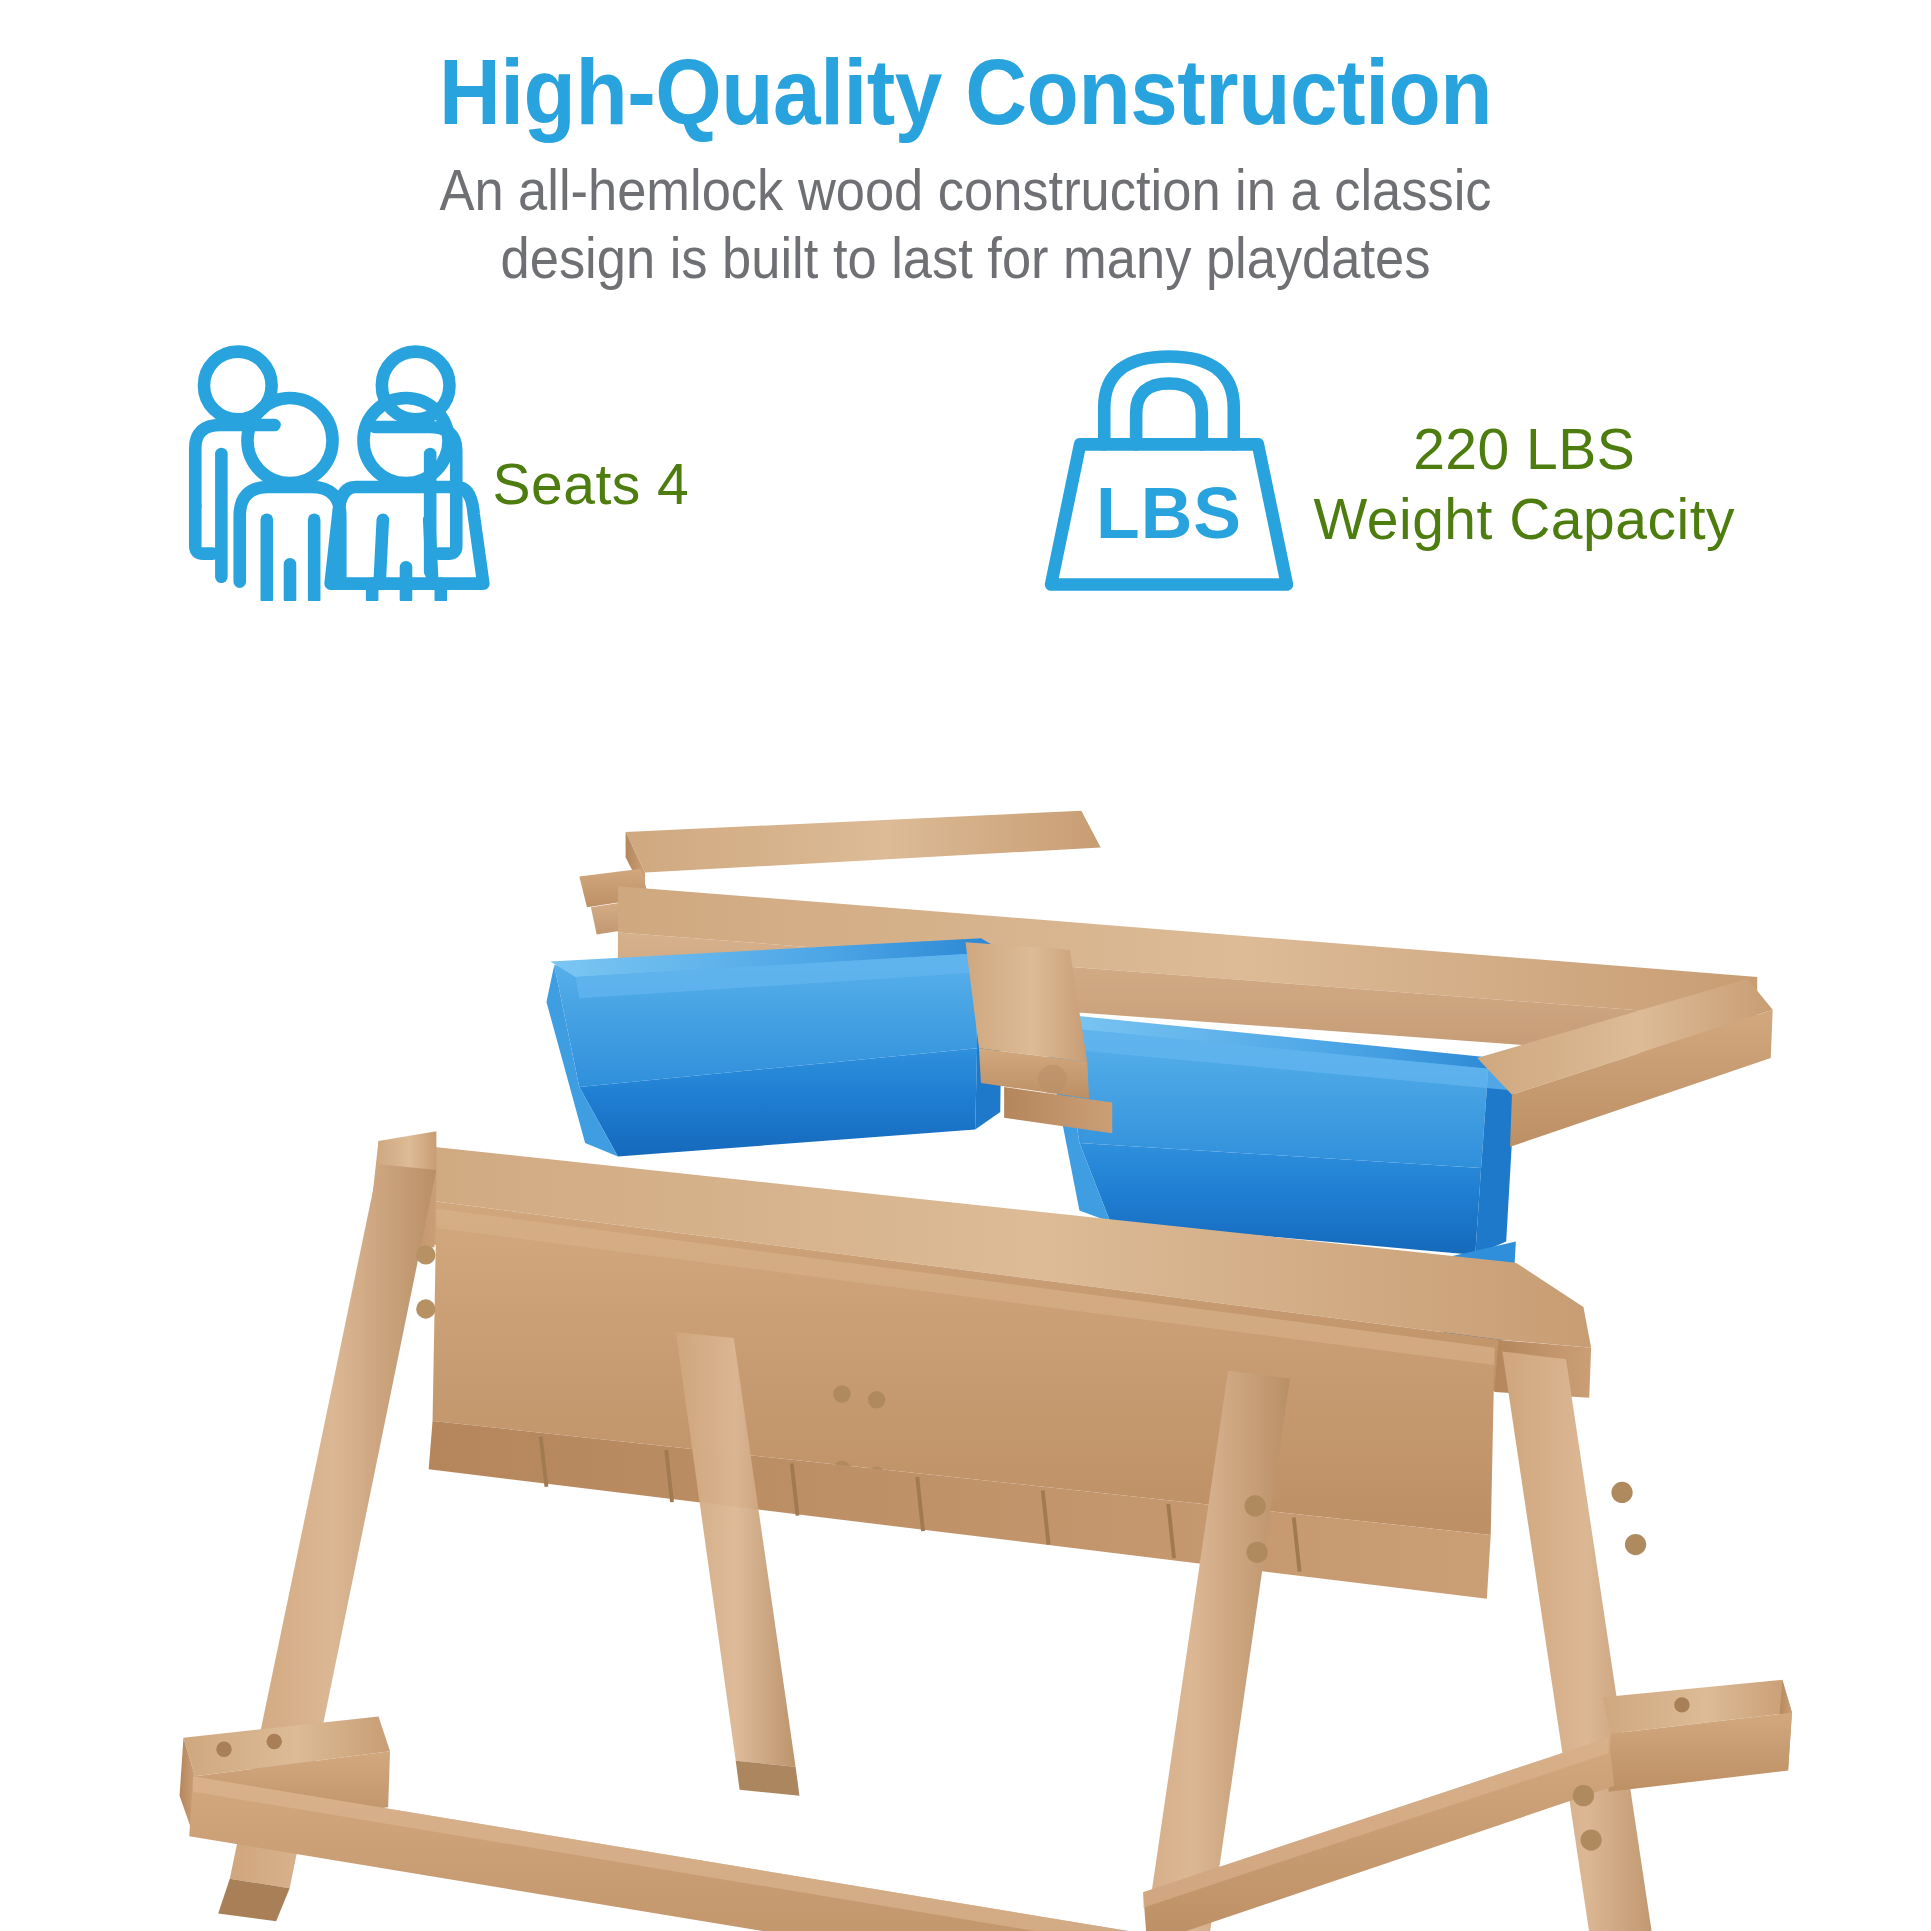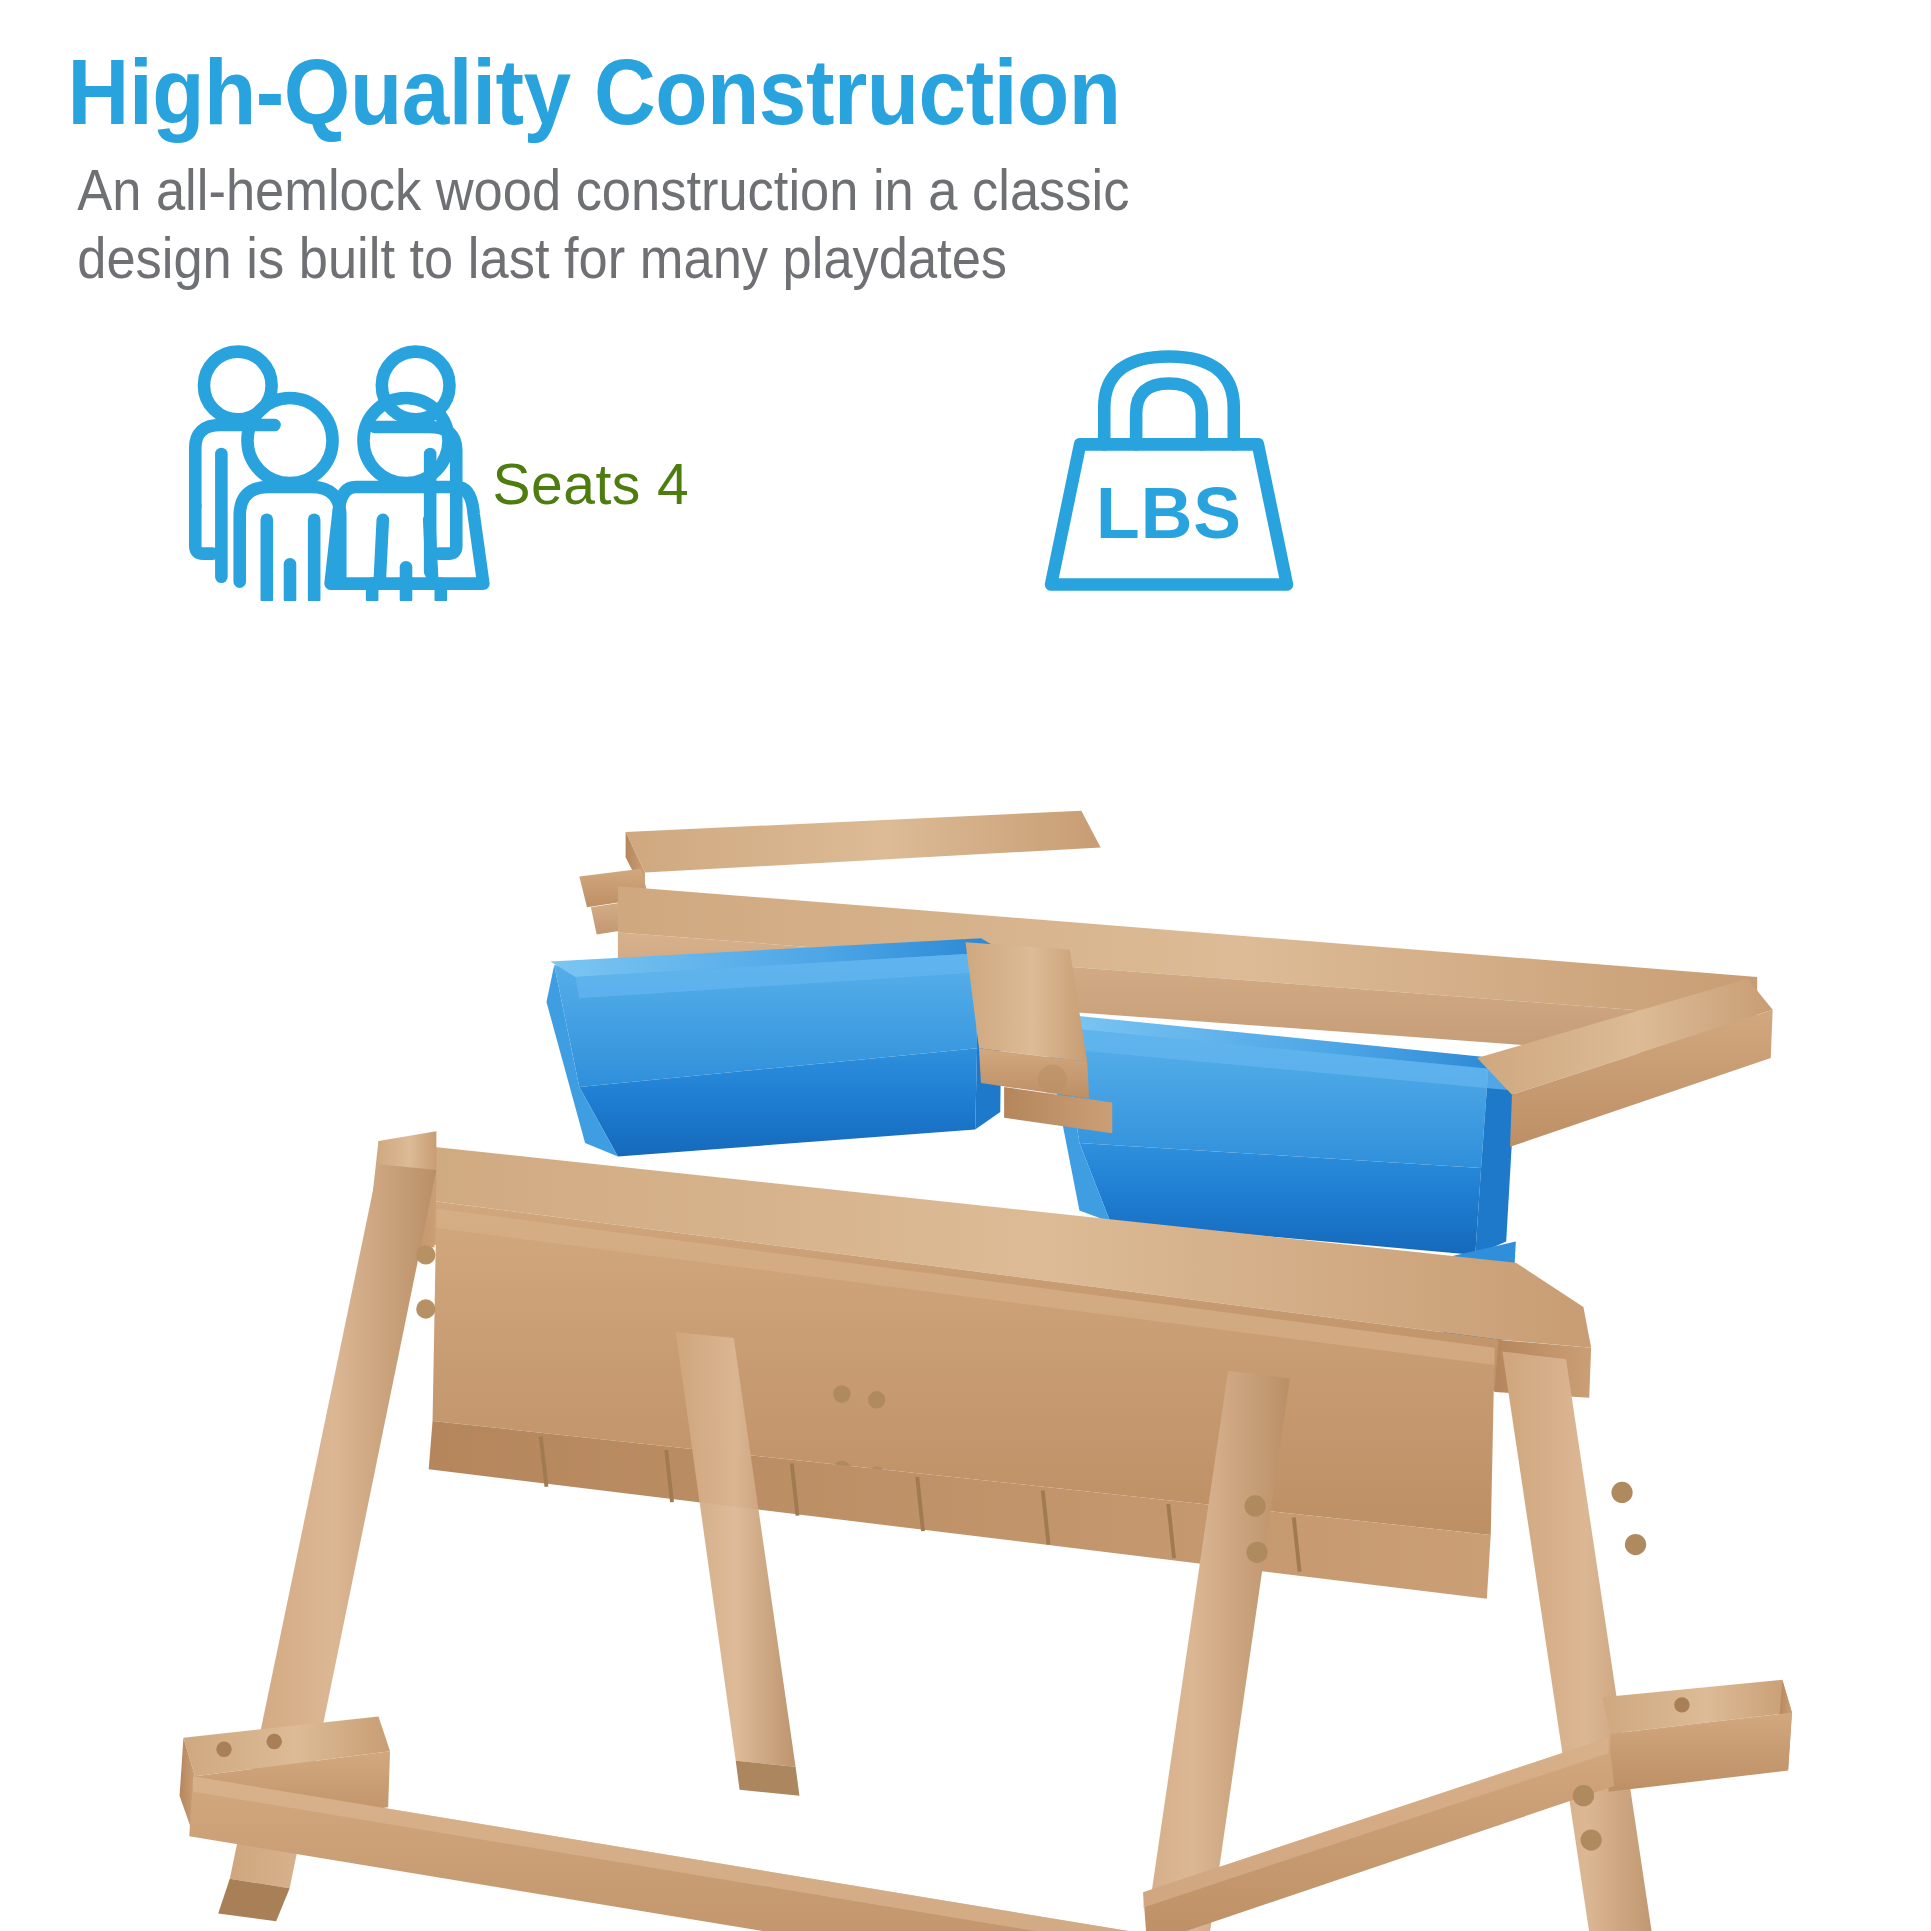--- a/index.html
+++ b/index.html
@@ -17,21 +17,21 @@
     height: 1931px;
     background: #ffffff;
   }
 
   
   .header {
     position: absolute;
     top: 46px;
     left: 0;
     width: 1931px;
-    text-align: left;
+    text-align: center;
   }
   .headline {
     color: #29a3dd;
     font-family: "Liberation Sans Narrow", "Liberation Sans", sans-serif;
     font-weight: 700;
     font-size: 92px;
     line-height: 1.0;
     letter-spacing: -0.5px;
     transform: scaleX(0.93);
     white-space: nowrap;
@@ -151,20 +151,24 @@
 
             <path d="M83 108 L83 70 Q83 17 150 17 Q217 17 217 70 L217 108"></path>
 
             <path d="M116 108 L116 76 Q116 45 150 45 Q184 45 184 76 L184 108"></path>
 
             <path d="M58 108 L242 108 L272 253 L28 253 Z"></path>
           </g>
           <text x="150" y="205" text-anchor="middle" fill="#29a3dd" font-family="Liberation Sans, sans-serif" font-weight="700" font-size="74" letter-spacing="1">LBS</text>
         </svg>
       </div>
+      <div class="feature-caption">
+        <span>220 LBS</span>
+        <span class="l2">Weight Capacity</span>
+      </div>
     </div>
 
   </div>
 
   <div class="product">
     <svg viewBox="0 0 2000 1200" xmlns="http://www.w3.org/2000/svg">
       <defs>
         <linearGradient id="woodTop" x1="0" y1="0" x2="0" y2="1">
           <stop offset="0%" stop-color="#dcb993"></stop>
           <stop offset="100%" stop-color="#c89d74"></stop>

